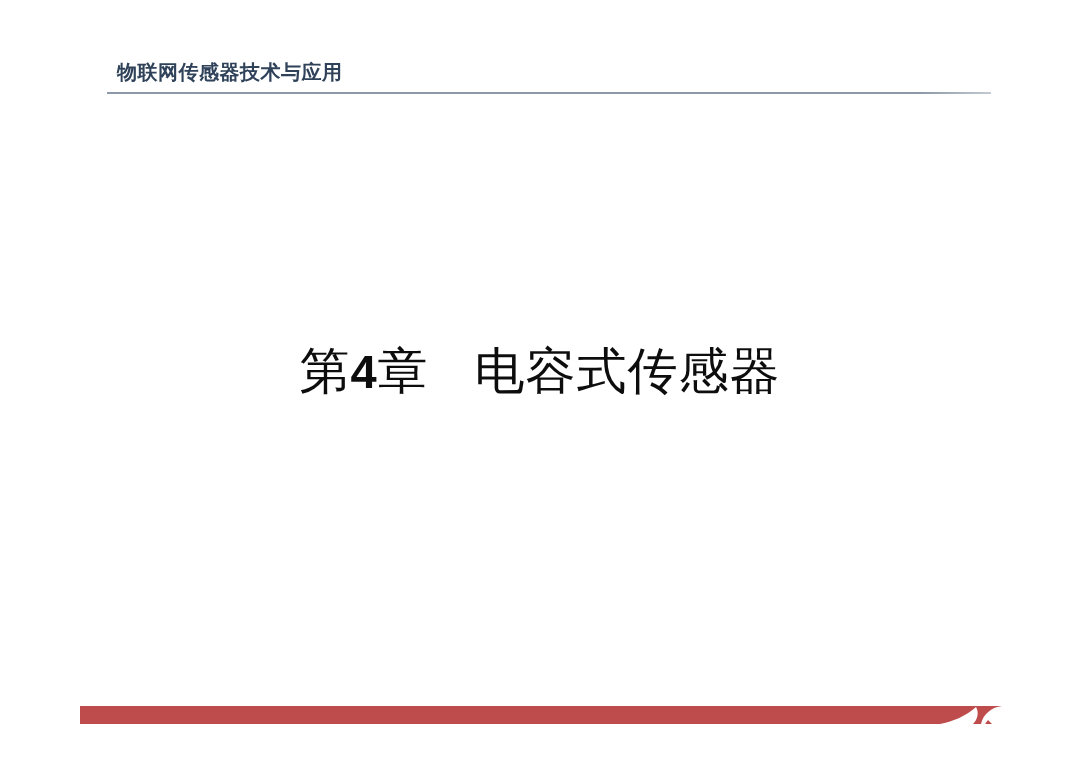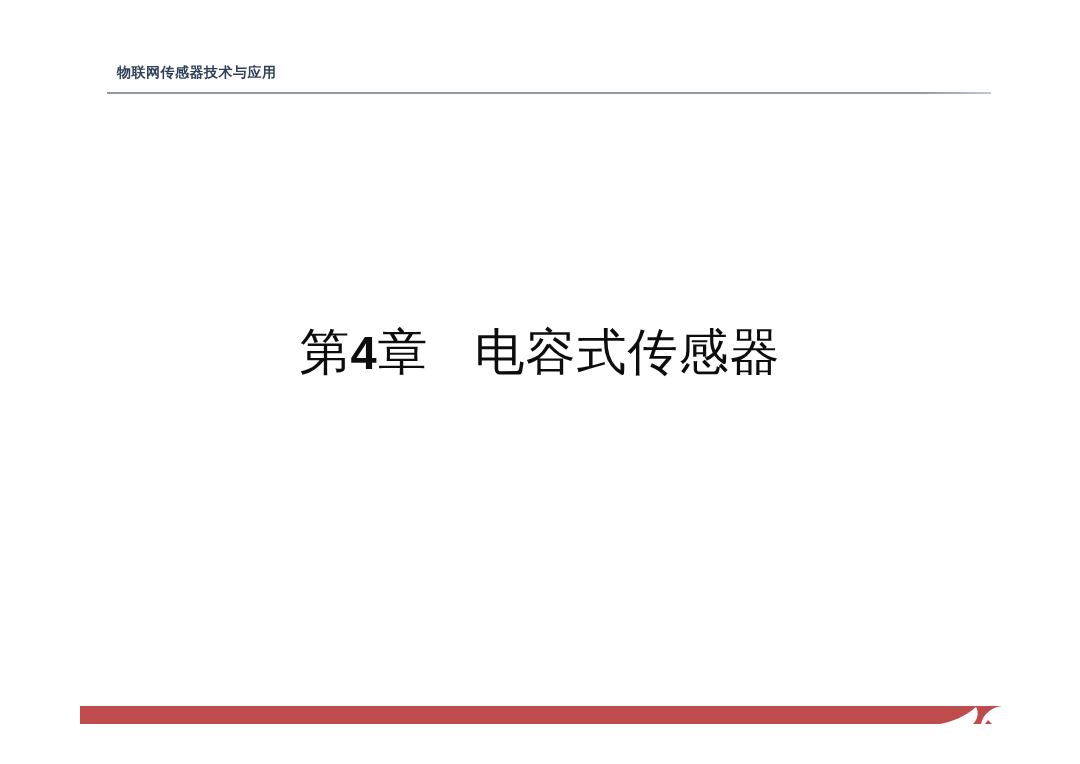--- a/index.html
+++ b/index.html
@@ -18,41 +18,41 @@
     background: #ffffff;
     overflow: hidden;
   }
 
   
   .header-title {
     position: absolute;
     left: 117px;
     top: 59px;
     font-family: "Liberation Sans", "DejaVu Sans", sans-serif;
-    font-size: 14px;
+    font-size: 20px;
     font-weight: bold;
     letter-spacing: 0.5px;
     color: #2f4259;
     white-space: nowrap;
     line-height: 26px;
   }
   .header-rule {
     position: absolute;
     left: 107px;
     top: 92px;
     width: 884px;
     height: 2px;
     background: linear-gradient(to right, #8c99a8 0%, #8c99a8 92%, #c2c9d2 100%);
   }
 
   
   .title-wrap {
     position: absolute;
     left: 0;
-    top: 320px;
+    top: 339px;
     width: 1080px;
     text-align: center;
   }
   .chapter-title {
     display: inline-block;
     font-family: "Liberation Serif", "DejaVu Serif", serif;
     font-size: 50px;
     line-height: 64px;
     color: #0d0d0d;
     white-space: pre;

